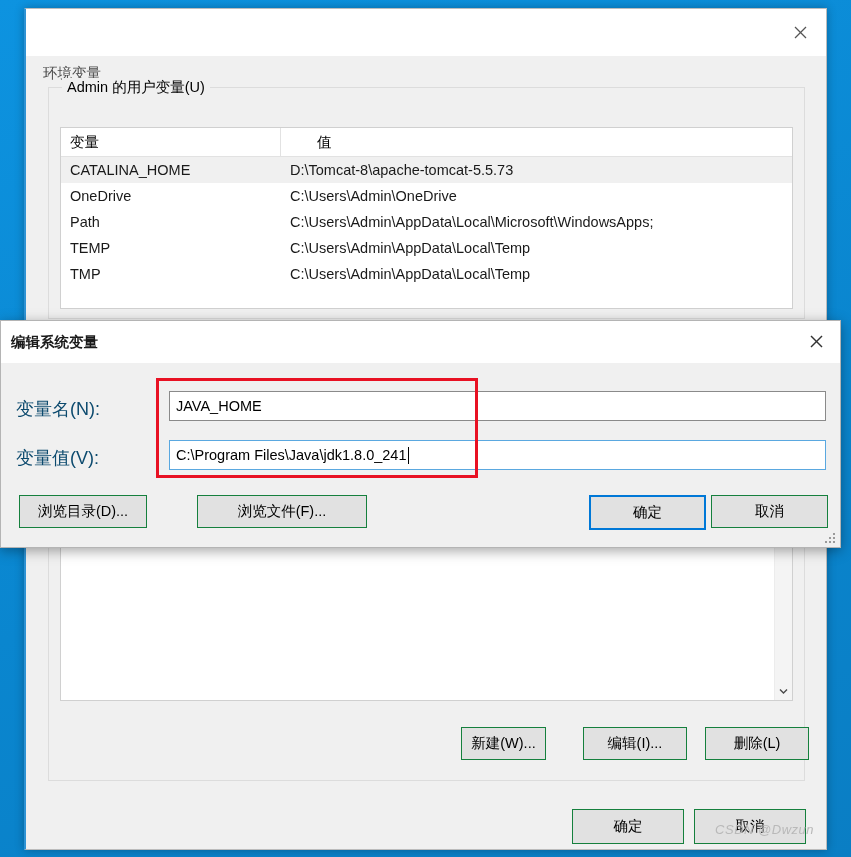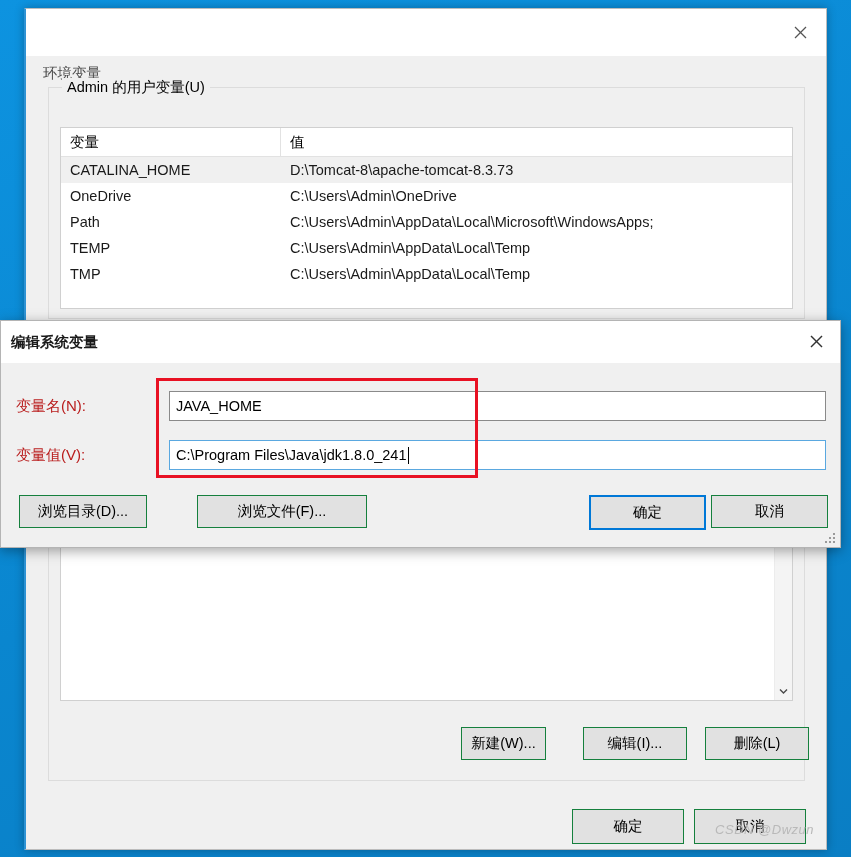--- a/index.html
+++ b/index.html
@@ -94,20 +94,21 @@
   }
   #user-list { left: 34px; top: 118px; width: 733px; height: 182px; }
   #sys-list  { left: 34px; top: 370px; width: 733px; height: 322px; }
 
   .lv-header {
     display: flex;
     height: 28px;
     border-bottom: 1px solid #e2e2e2;
     background: #ffffff;
     align-items: center;
+    gap: 27px;
   }
   .lv-header .col {
     font-size: 14.5px;
     color: #000;
     padding-left: 9px;
     box-sizing: border-box;
     height: 28px;
     line-height: 28px;
   }
   .col-name  { width: 220px; border-right: 1px solid #e2e2e2; }
@@ -202,22 +203,22 @@
     left: 10px;
     top: 12px;
     font-size: 14.5px;
     color: #1a1a1a;
     font-weight: bold;
   }
   #dlg-close { right: 2px; top: 5px; }
 
   .field-label {
     position: absolute;
-    font-size: 15px;
-    color: #b91c1c;
+    font-size: 18px;
+    color: #0c4a6e;
   }
   #label-name  { left: 15px; top: 76px; }
   #label-value { left: 15px; top: 125px; }
 
   .textbox {
     position: absolute;
     height: 30px;
     background: #ffffff;
     box-sizing: border-box;
     font-size: 14.5px;
@@ -303,21 +304,21 @@
   </div>
 
   <div id="user-list" class="listview">
     <div class="lv-header">
       <div class="col col-name">变量</div>
       <div class="col col-value">值</div>
     </div>
     <div class="lv-body" id="user-list-body">
         <div class="lv-row selected">
           <div class="cell-name">CATALINA_HOME</div>
-          <div class="cell-value">D:\Tomcat-8\apache-tomcat-8.3.73</div>
+          <div class="cell-value">D:\Tomcat-8\apache-tomcat-5.5.73</div>
         </div>
         <div class="lv-row">
           <div class="cell-name">OneDrive</div>
           <div class="cell-value">C:\Users\Admin\OneDrive</div>
         </div>
         <div class="lv-row">
           <div class="cell-name">Path</div>
           <div class="cell-value">C:\Users\Admin\AppData\Local\Microsoft\WindowsApps;</div>
         </div>
         <div class="lv-row">

